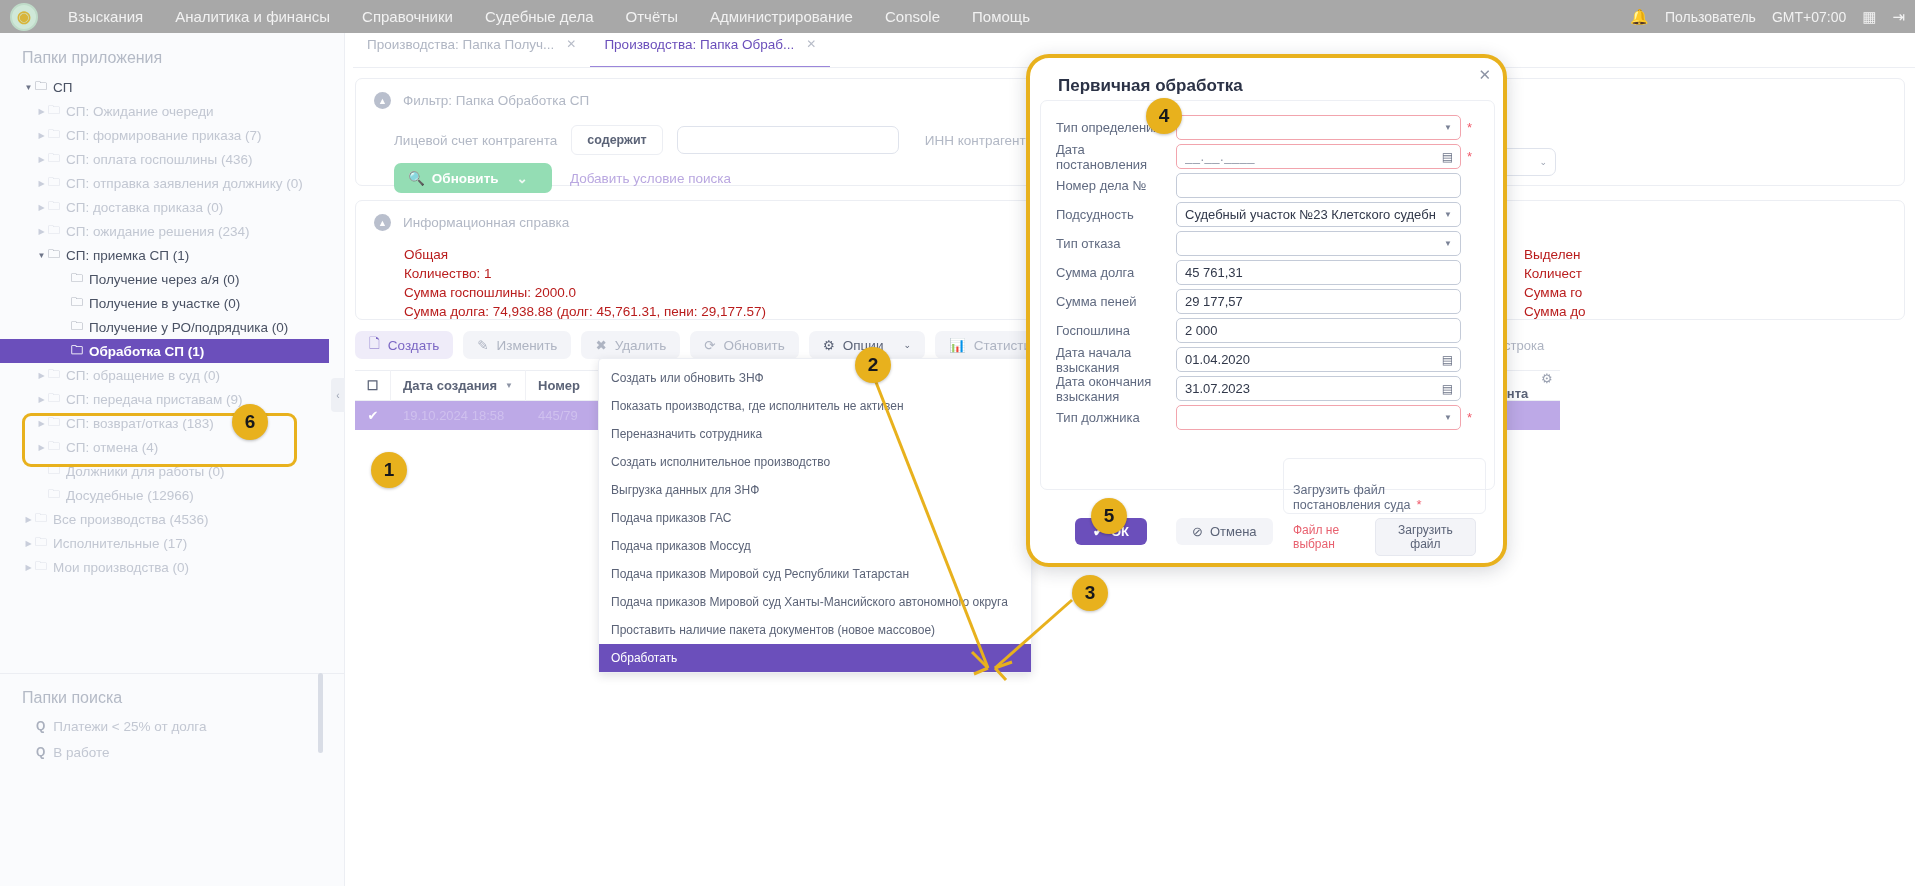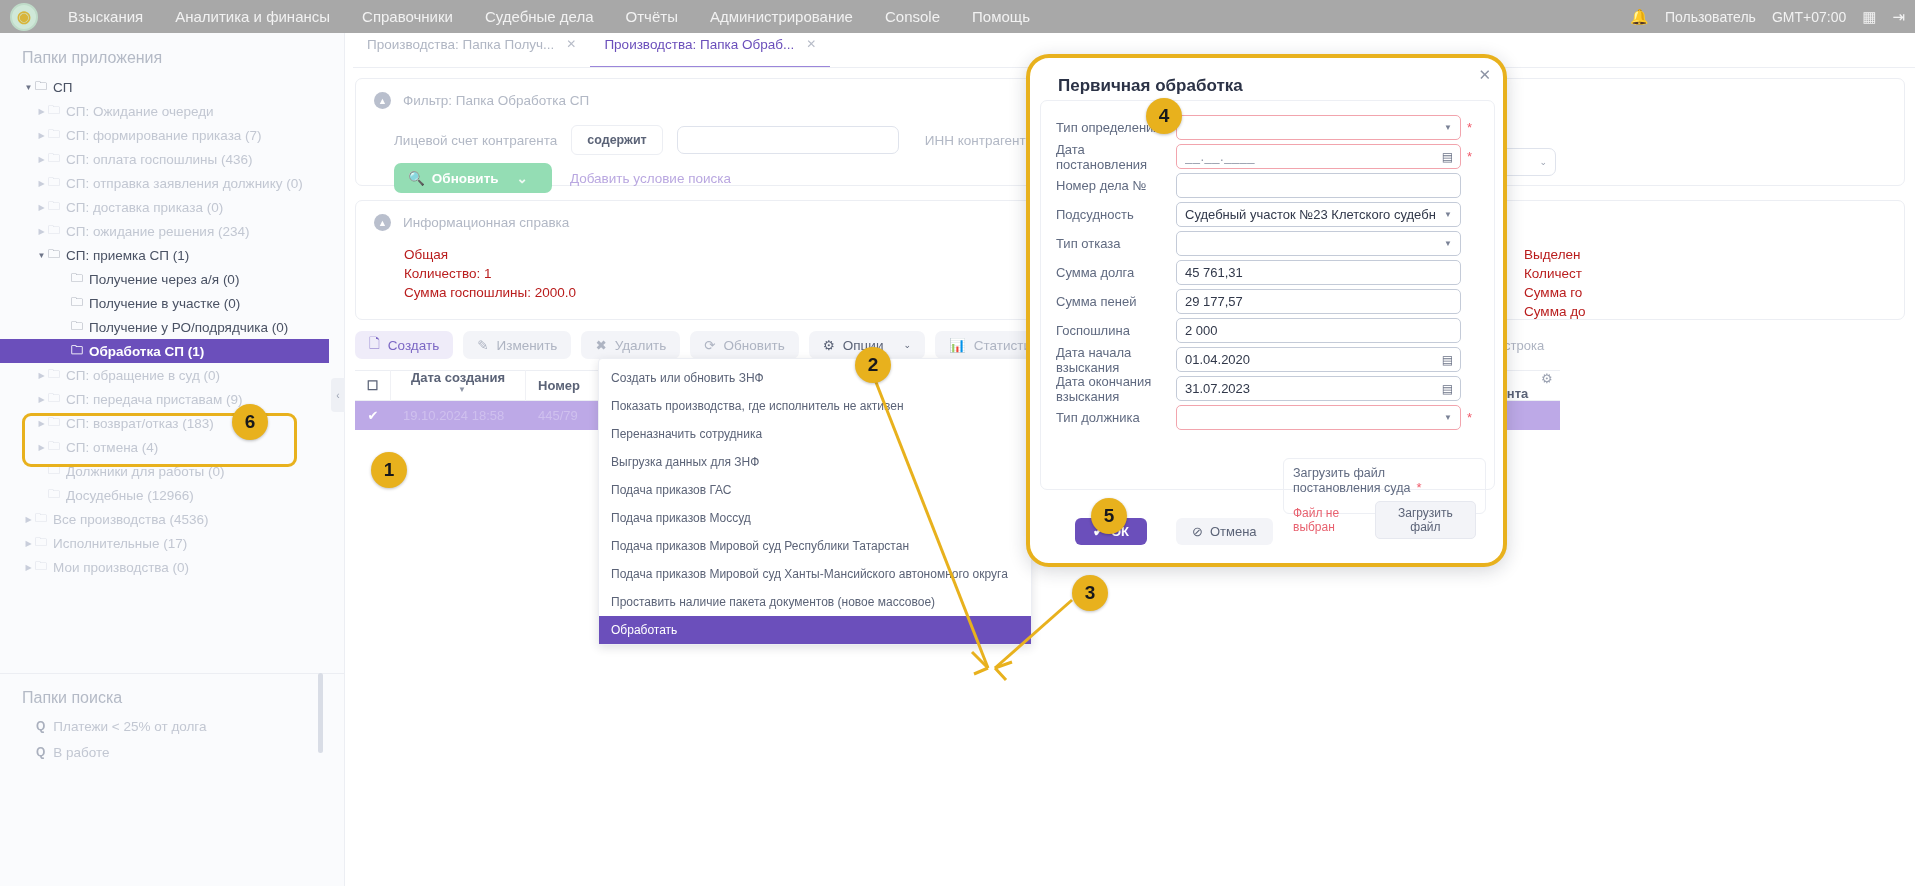--- a/index.html
+++ b/index.html
@@ -184,21 +184,21 @@
     padding:0 8px; position:relative;
   }
   .fctl.req { border-color:#f2a4ad; }
   .fctl .caret { position:absolute; right:8px; color:#7a8296; font-size:8px; }
   .fctl .cal { position:absolute; right:7px; color:#6d7488; font-size:12px; }
   .star { color:#ef5a6a; font-size:13px; margin-left:6px; }
   .mask { color:#8d94a5; letter-spacing:.5px; }
 
   #upload-box {
     position:absolute; left:253px; top:400px; width:203px; height:56px;
-    border:1px solid #edeff4; border-radius:6px; padding:7px 9px;
+    border:1px solid #edeff4; border-radius:6px; padding:24px 9px;
   }
   #upload-label { color:#606a80; font-size:12.5px; }
   #upload-row { display:flex; align-items:center; justify-content:space-between; margin-top:6px; }
   #nofile { color:#e8616f; font-size:12px; }
   #btn-upload {
     background:#f3f4f8; border:1px solid #e6e8ef; border-radius:5px;
     font-size:12px; color:#5b6377; padding:4px 10px; cursor:pointer;
   }
   #btn-ok {
     position:absolute; left:45px; top:460px; background:#6b4fbb; color:#fff;
@@ -411,20 +411,21 @@
 
   <div class="card" style="left:10px; top:167px; width:1550px; height:120px;">
     <div class="card-head">
       <div class="chev">▲</div>
       <div class="card-head-text">Информационная справка</div>
     </div>
     <div id="info-left" style="position:absolute; left:48px; top:44px;">
         <div class="info-line">Общая</div>
         <div class="info-line">Количество: 1</div>
         <div class="info-line">Сумма госпошлины: 2000.0</div>
+        <div class="info-line">Сумма долга: 74,938.88 (долг: 45,761.31, пени: 29,177.57)</div>
       </div>
     <div id="info-right" style="position:absolute; left:1168px; top:44px;">
         <div class="info-line">Выделен</div>
         <div class="info-line">Количест</div>
         <div class="info-line">Сумма го</div>
         <div class="info-line">Сумма до</div>
       </div>
   </div>
 
   <div style="position:absolute; left:10px; top:298px; display:flex; gap:10px;">
@@ -457,41 +458,42 @@
   </div>
 </div>
 
 <div id="right-select">⌄</div>
 <div id="row-label">строка</div>
 <div id="gear-col">⚙</div>
 
 <div id="grid">
   <div class="th-row">
     <div class="th" style="width:36px; justify-content:center;">☐</div>
-    <div class="th" style="width:135px;flex-direction:column;">
+    <div class="th" style="width:135px;">
       <span>Дата создания</span>
       <span style="margin-left:8px;font-size:8px;color:#8d94a5">▼</span>
     </div>
     <div class="th" style="width:78px;">
       <span>Номер</span>
     </div>
     <div class="th" style="width:1f; flex:1; border-right:none;"></div>
   </div>
   <div class="tr-sel">
     <div class="td" style="width:36px; justify-content:center; color:#fff;">✔</div>
     <div class="td" style="width:135px;">19.10.2024 18:58</div>
     <div class="td" style="width:78px;">445/79</div>
   </div>
 </div>
 <div id="agent-col">агента</div>
 
 <div id="menu">
     <div class="mi">Создать или обновить ЗНФ</div>
     <div class="mi">Показать производства, где исполнитель не активен</div>
     <div class="mi">Переназначить сотрудника</div>
+    <div class="mi">Создать исполнительное производство</div>
     <div class="mi">Выгрузка данных для ЗНФ</div>
     <div class="mi">Подача приказов ГАС</div>
     <div class="mi">Подача приказов Моссуд</div>
     <div class="mi">Подача приказов Мировой суд Республики Татарстан</div>
     <div class="mi">Подача приказов Мировой суд Ханты-Мансийского автономного округа</div>
     <div class="mi">Проставить наличие пакета документов (новое массовое)</div>
     <div class="mi sel">Обработать</div>
   </div>
 
 <div id="dlg">

